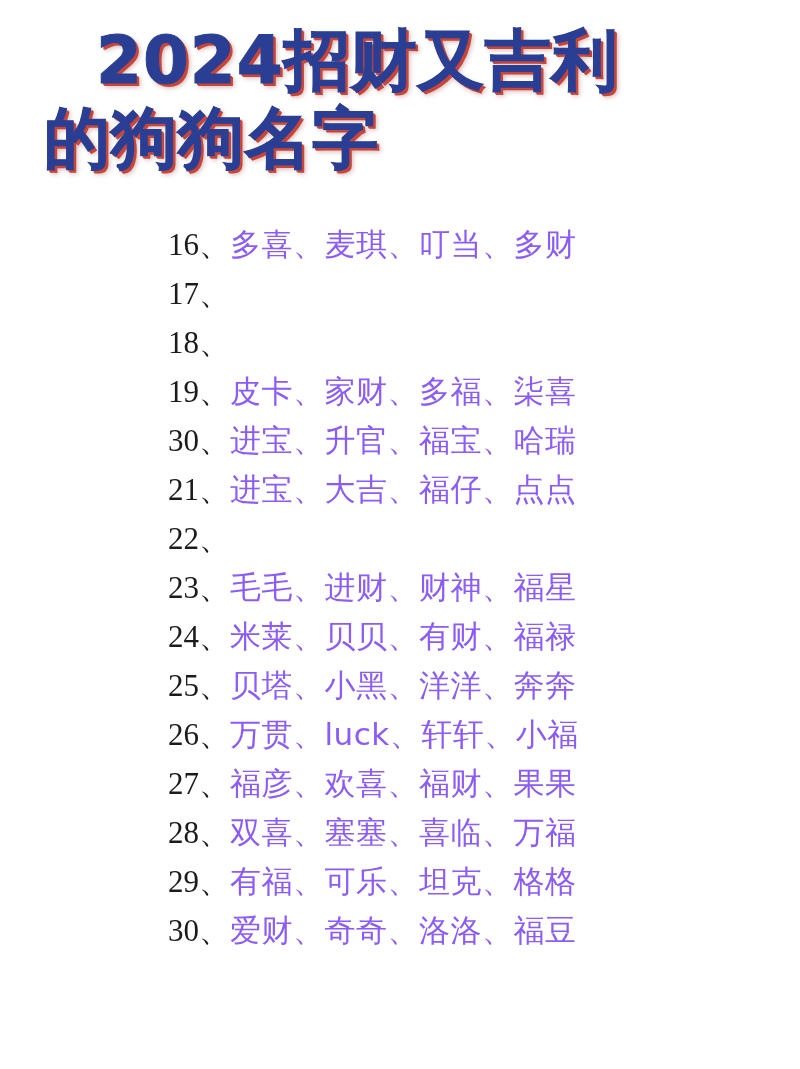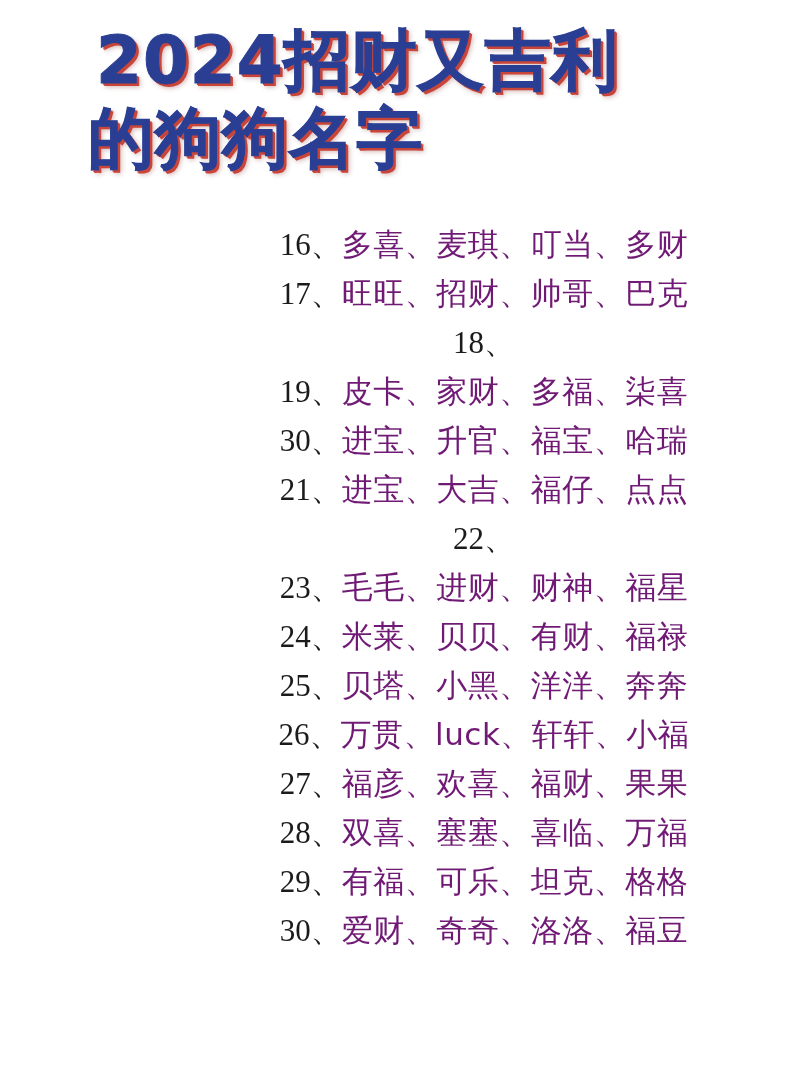--- a/index.html
+++ b/index.html
@@ -31,51 +31,51 @@
     color: #2a3f93;
     letter-spacing: 1px;
     padding-left: 96px;
     text-shadow:
       2px 2px 0 #c9453a,
       3px 3px 0 #c9453a,
       4px 4px 5px rgba(120,40,35,0.35);
     -webkit-text-stroke: 1px #2a3f93;
   }
   .title-line.second {
-    padding-left: 88px;
+    padding-left: 44px;
   }
   .list {
     margin-top: 42px;
     padding: 0 0 0 0;
   }
   .list-item {
     display: flex;
     align-items: baseline;
-    justify-content: center;
+    justify-content: flex-start;
     font-family: "DejaVu Sans", "Liberation Sans", sans-serif;
     font-size: 31px;
     line-height: 1.0;
     color: #1b1b1b;
     padding: 9px 0;
     padding-left: 168px;
     white-space: nowrap;
     font-weight: 500;
   }
   .idx {
     font-family: "Liberation Serif", "DejaVu Serif", serif;
     font-size: 31px;
     color: #1b1b1b;
   }
   .sep {
     font-size: 31px;
     color: #1b1b1b;
   }
   .names {
     font-size: 31px;
-    color: #701a75;
+    color: #8b5cf6;
     letter-spacing: 0.5px;
   }
 </style>
 </head>
 <body>
 
 <div class="page">
 
   <div class="title-block">
     <div class="title-line">2024招财又吉利</div>
@@ -84,21 +84,20 @@
 
   <div class="list">
     <div class="list-item">
       <span class="idx">16</span>
       <span class="sep">、</span>
       <span class="names">多喜、麦琪、叮当、多财</span>
     </div>
     <div class="list-item">
       <span class="idx">17</span>
       <span class="sep">、</span>
-      <span class="names">旺旺、招财、帅哥、巴克</span>
     </div>
     <div class="list-item">
       <span class="idx">18</span>
       <span class="sep">、</span>
     </div>
     <div class="list-item">
       <span class="idx">19</span>
       <span class="sep">、</span>
       <span class="names">皮卡、家财、多福、柒喜</span>
     </div>

